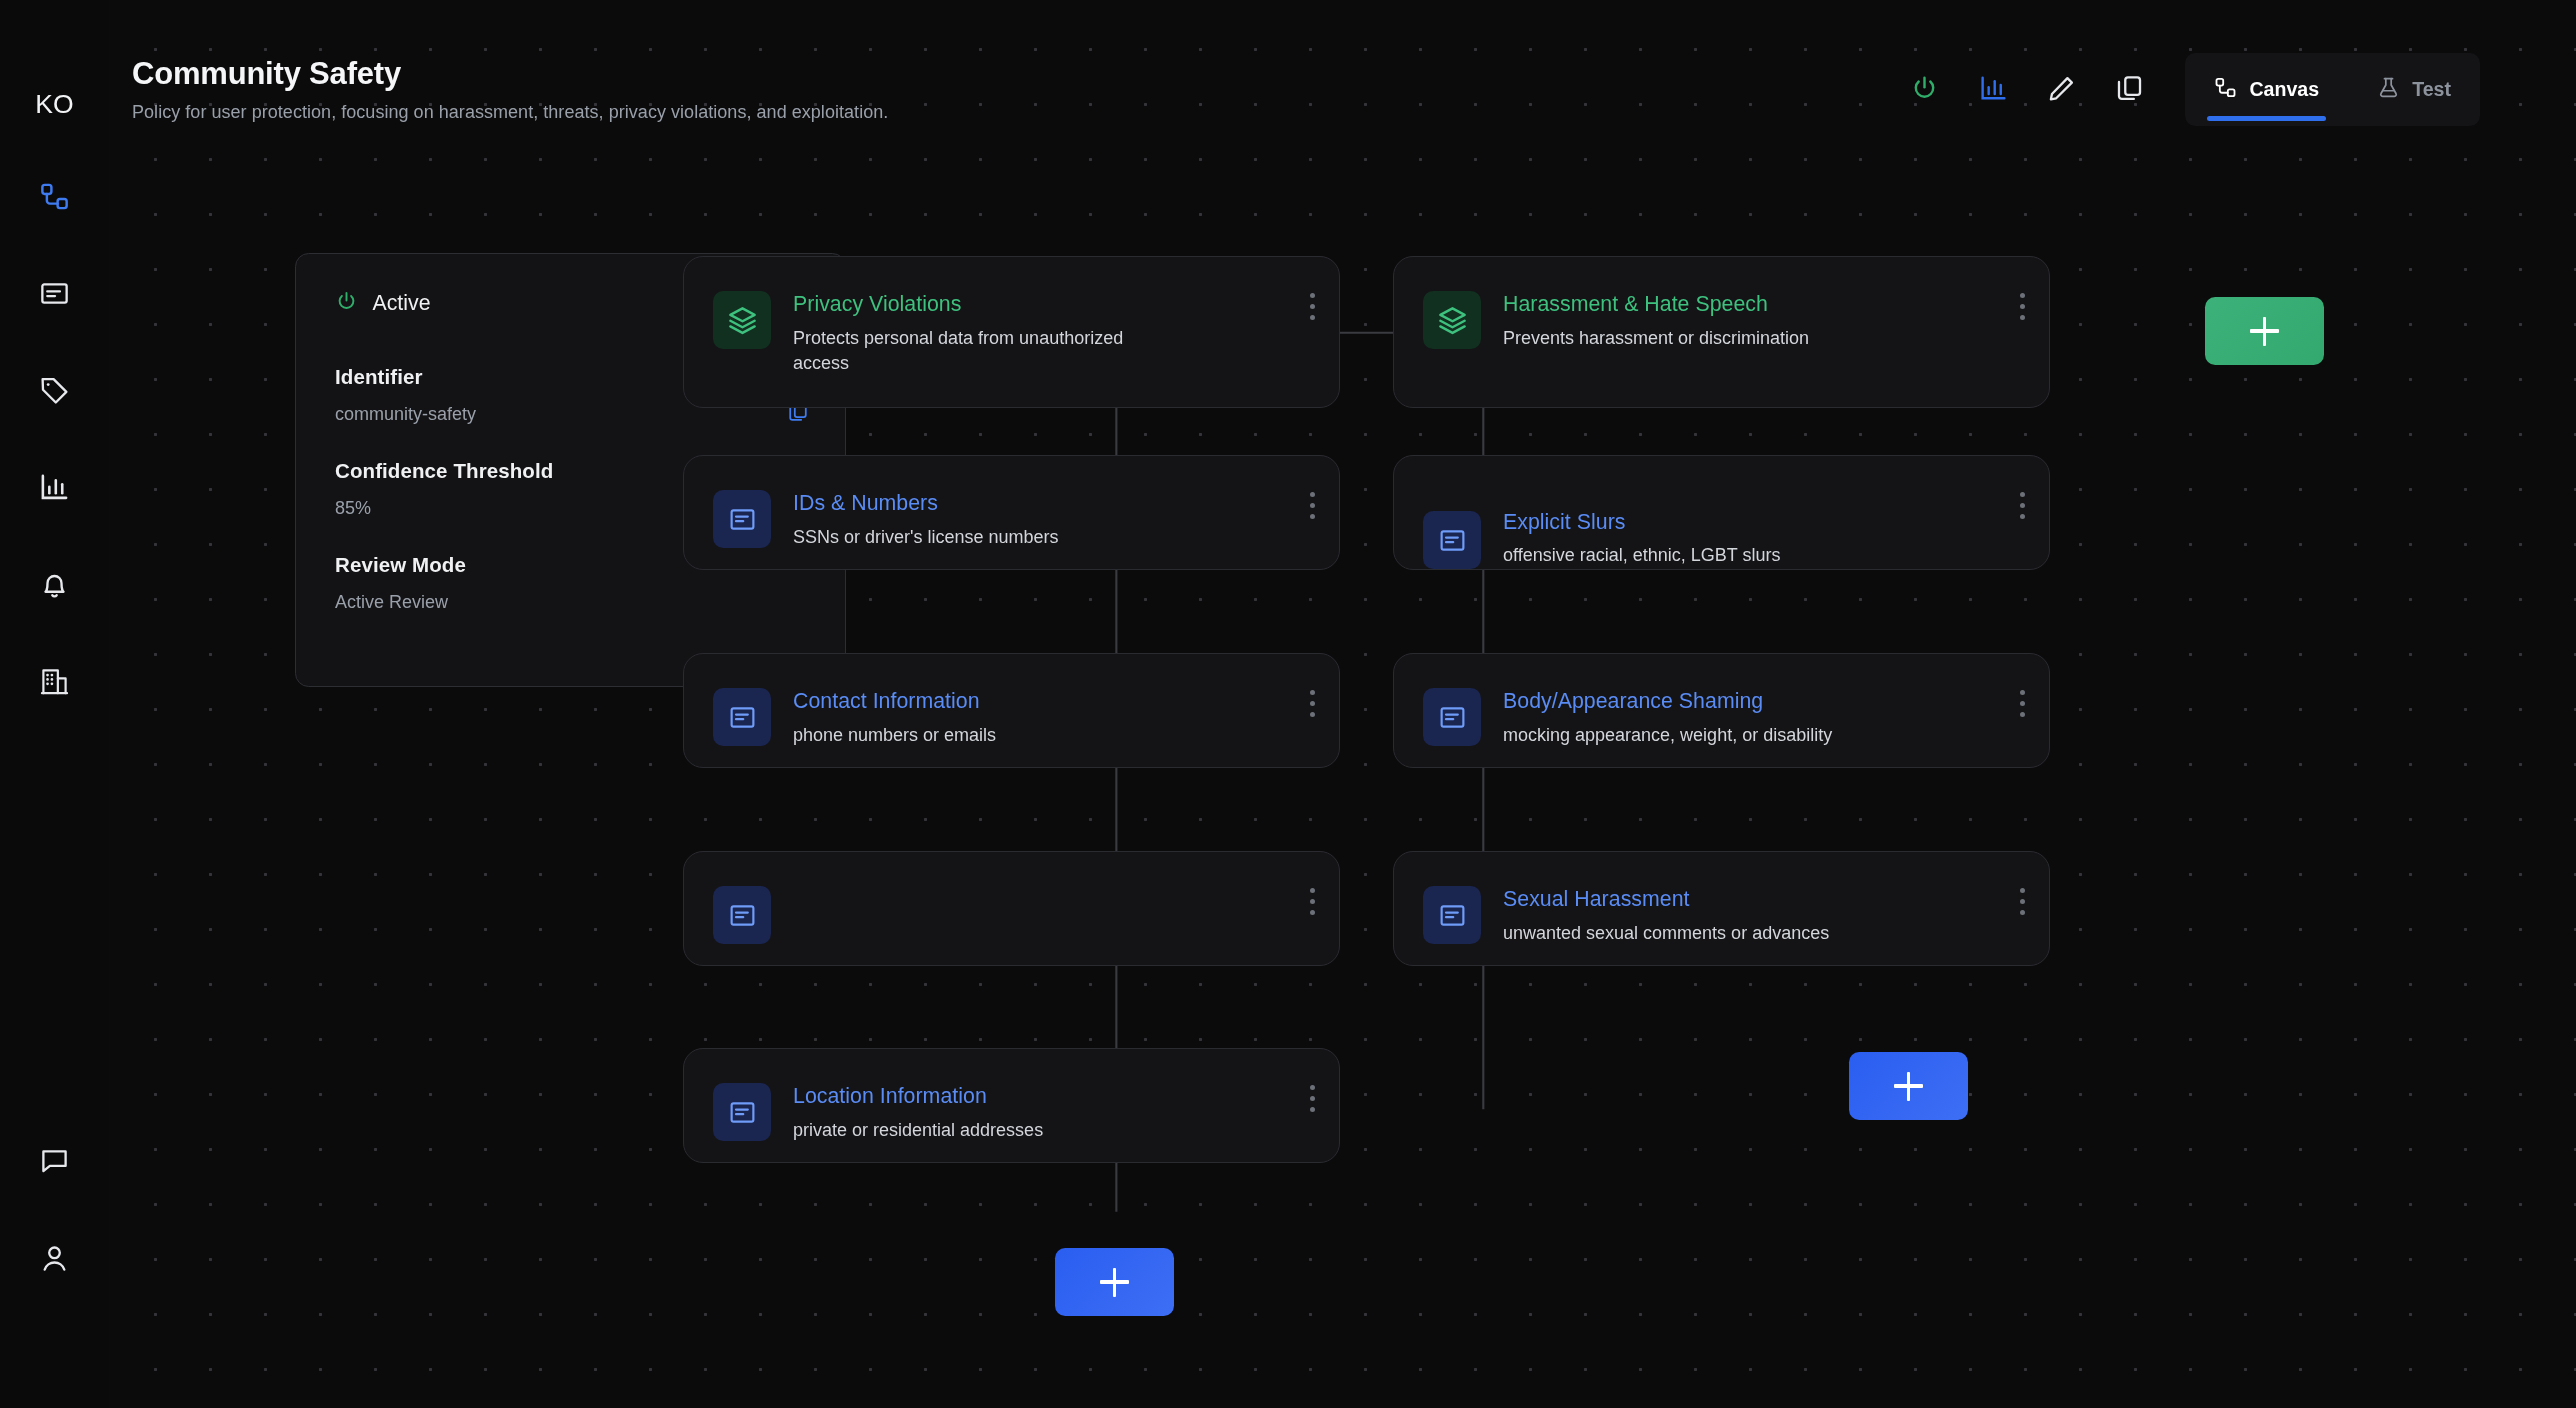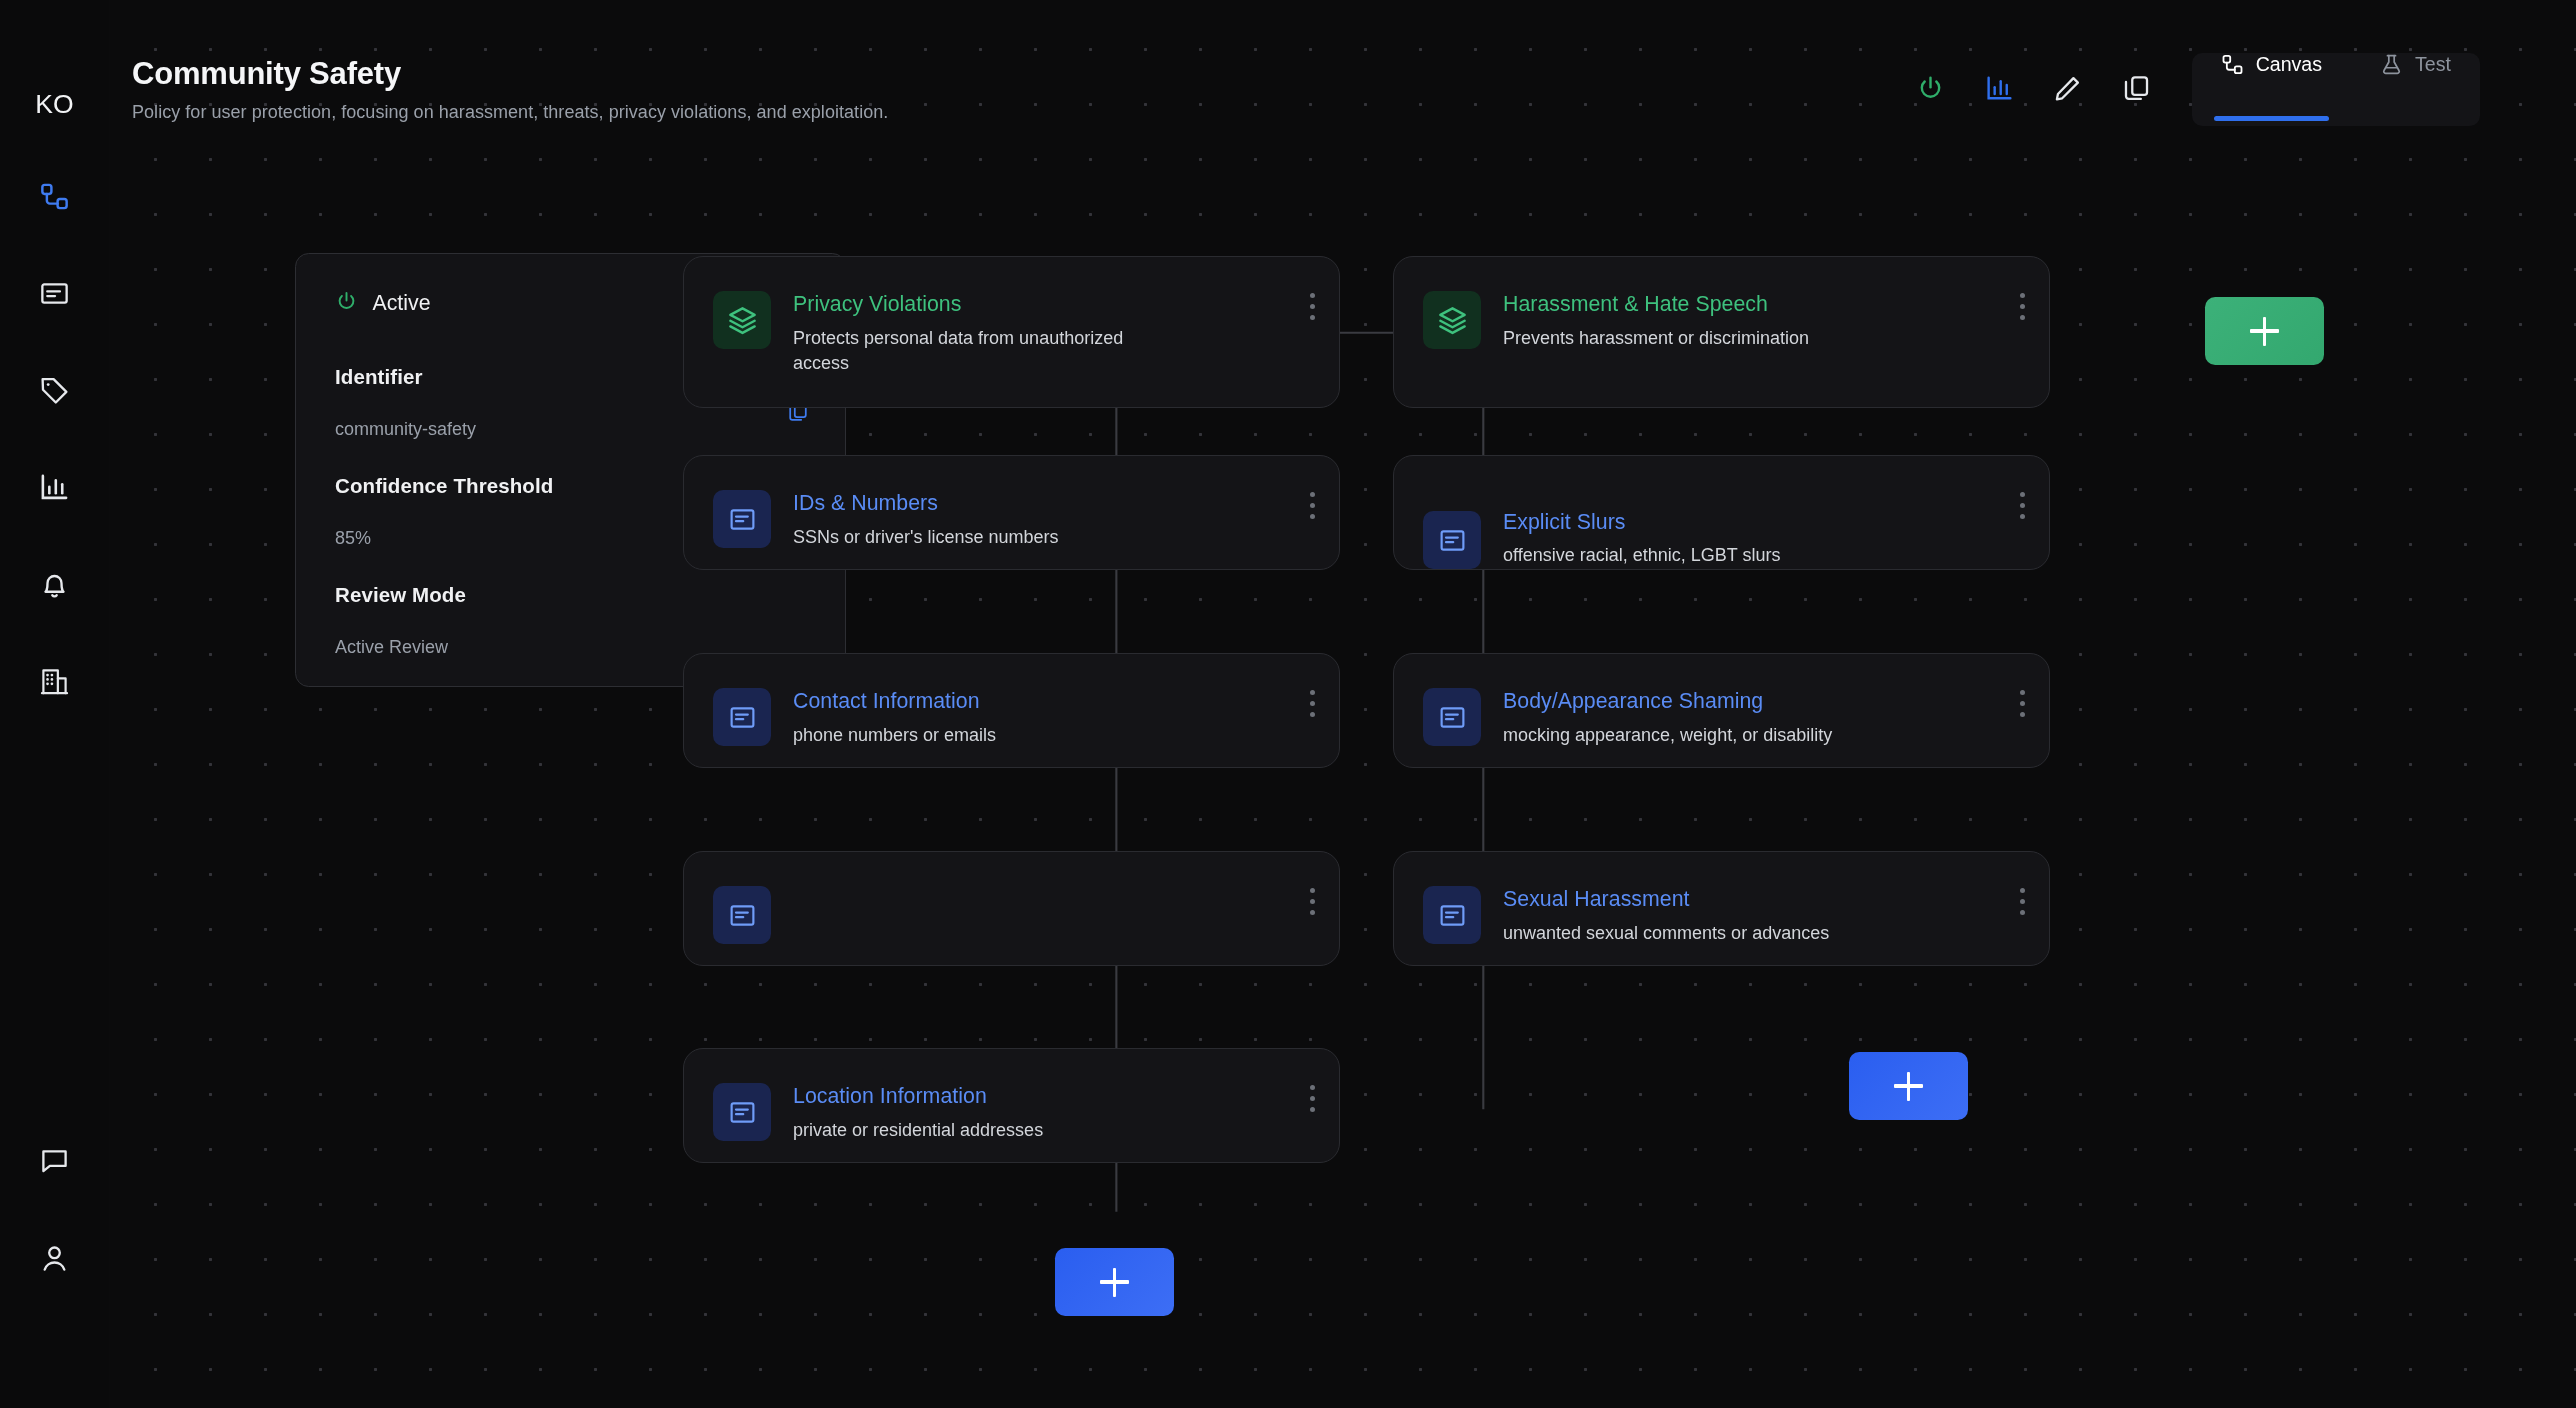--- a/index.html
+++ b/index.html
@@ -55,23 +55,23 @@
     width: 53px; height: 53px; display: flex; align-items: center; justify-content: center;
     border-radius: 8.5px; cursor: pointer; margin-right: 15.4px;
   }
   .seg {
     margin-left: 13.7px;
     display: flex; align-items: stretch;
     background: #141417; border-radius: 10.2px; padding: 0;
     height: 73px; overflow: hidden;
   }
   .seg-item {
-    display: flex; gap: 12px;
+    display: flex; align-items: center; gap: 12px;
     padding: 0 29px; cursor: pointer; position: relative;
-    font-size: 19.6px; color: #8d939d;
+    font-size: 19.6px; color: #8d939d; font-weight: bold;
   }
   .seg-item.active { color: #ffffff; }
   .seg-item.active::after {
     content: ""; position: absolute; left: 22px; right: 22px; bottom: 5.1px;
     height: 5.1px; border-radius: 2.6px; background: #2f6fed;
   }
 
   
   .canvas {
     position: absolute; left: 109px; top: 0; right: 0; bottom: 0;
@@ -90,21 +90,21 @@
     padding: 36px 39px 0 39px; z-index: 10;
   }
   .panel-top { display: flex; align-items: flex-start; justify-content: space-between; }
   .panel-status { display: flex; align-items: center; gap: 14.5px; }
   .panel-status .lbl { font-size: 21.3px; color: #f0f1f3; }
   .kebab { display: flex; flex-direction: column; gap: 6px; align-items: center;
            padding: 6.8px 10.2px; cursor: pointer; }
   .kebab i { width: 5.1px; height: 5.1px; border-radius: 50%; background: #6c7078; display: block; }
   .field { margin-top: 34px; position: relative; }
   .field .k { font-size: 20.5px; color: #f0f1f3; font-weight: 700; letter-spacing: 0.1px; }
-  .field .v { margin-top: 30px; font-size: 18px; color: #9aa0aa; }
+  .field .v { margin-top: 15px; font-size: 18px; color: #9aa0aa; }
   .copy-btn { position: absolute; right: -3.4px; top: 36px; cursor: pointer; }
 
   
   .node {
     position: absolute; background: #141417; border: 0.9px solid #2a2b30;
     border-radius: 20px; z-index: 10;
     display: flex; align-items: flex-start;
     padding: 34px 0 0 29px;
   }
   .node .ico {

